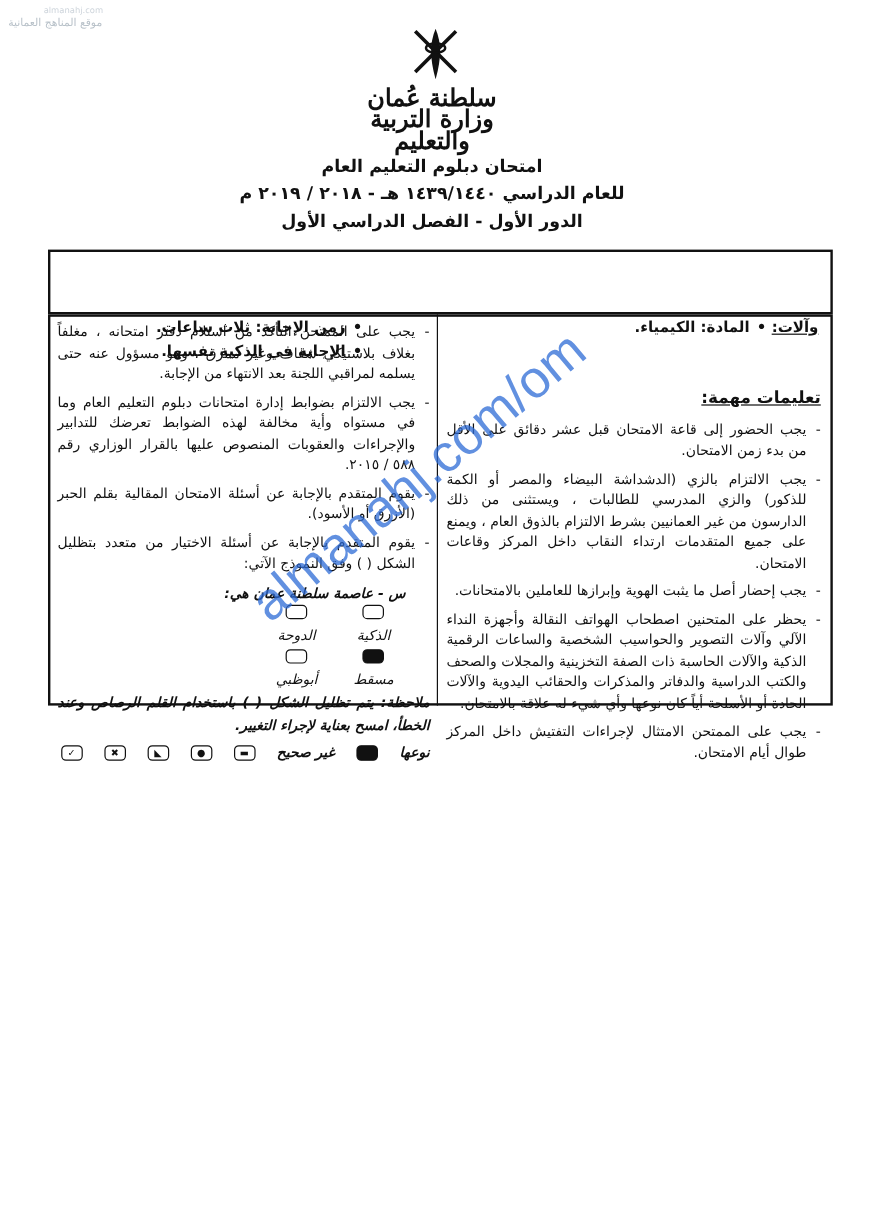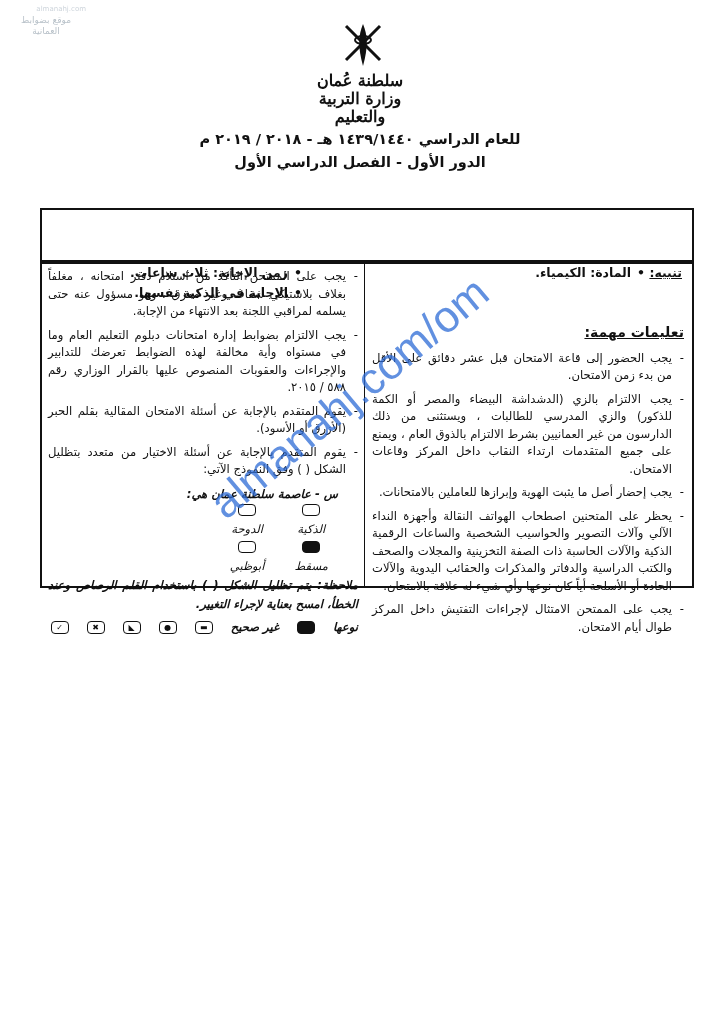--- a/index.html
+++ b/index.html
@@ -1,20 +1,20 @@
 <!DOCTYPE html>
 <html><head>
 <meta charset="utf-8">
 <style>
   html,body{margin:0;padding:0;background:#ffffff;}
   body{width:724px;height:1024px;position:relative;overflow:hidden;font-family:"DejaVu Sans","Liberation Sans",sans-serif;color:#111;}
   .topleft-logo{position:absolute;left:6px;top:4px;width:80px;height:32px;color:#9aa7b2;font-size:9px;line-height:11px;text-align:center;opacity:.7;}
   .topleft-logo .l1{font-size:7px;color:#b8c2cc;text-align:right;}
   .emblem{position:absolute;left:338px;top:18px;width:50px;height:56px;}
-  .ministry{position:absolute;left:300px;top:72px;width:120px;text-align:center;font-family:"DejaVu Serif","Liberation Serif",serif;font-size:16px;line-height:18px;font-weight:bold;direction:rtl;}
+  .ministry{position:absolute;left:300px;top:72px;width:120px;text-align:center;font-family:"DejaVu Serif","Liberation Serif",serif;font-size:20px;line-height:18px;font-weight:bold;direction:rtl;}
   .titles{position:absolute;left:150px;top:128px;width:420px;text-align:center;direction:rtl;font-weight:bold;}
   .titles div{font-size:14.5px;line-height:23px;}
   .info-box{position:absolute;left:40px;top:208px;width:650px;height:50px;border:2px solid #111;direction:rtl;font-size:12.5px;font-weight:bold;}
   .info-box .col{position:absolute;top:6px;line-height:20px;margin-top:47px;}
   .info-box .right{right:10px;}
   .info-box .left{right:390px;}
   .info-box .bullet{display:inline-block;margin-left:6px;}
   .main-box{position:absolute;left:40px;top:262px;width:650px;height:322px;border:2px solid #111;}
   .divider{position:absolute;left:364px;top:262px;width:1px;height:326px;background:#111;}
   .col-right{position:absolute;left:372px;top:284px;width:312px;direction:rtl;font-size:11.6px;line-height:17.5px;text-align:justify;margin-top:36px;}
@@ -29,43 +29,44 @@
   .bubble.filled{background:#111;}
   .rowmarks{display:flex;align-items:center;gap:18px;direction:rtl;font-weight:bold;margin-top:4px;}
   .mark{display:inline-block;width:16px;height:11px;border:1.5px solid #111;border-radius:4px;font-size:8px;line-height:11px;text-align:center;}
   .watermark{position:absolute;left:200px;top:490px;width:420px;font-family:"Liberation Sans",sans-serif;font-size:44px;color:#2d6bd6;opacity:.75;transform:rotate(-40deg);transform-origin:left top;white-space:nowrap;}
 </style>
 </head>
 <body>
 
 <div class="topleft-logo">
   <div class="l1">almanahj.com</div>
-  <div>موقع بضوابط العمانية</div>
+  <div>موقع المناهج العمانية</div>
 </div>
 
 <svg class="emblem" viewBox="0 0 50 56">
   <line x1="8" y1="8" x2="42" y2="42" stroke="#111" stroke-width="3"></line>
   <line x1="42" y1="8" x2="8" y2="42" stroke="#111" stroke-width="3"></line>
   <path d="M25 6 C20 18 20 30 25 48 C30 30 30 18 25 6Z" fill="#111"></path>
   <ellipse cx="25" cy="22" rx="8" ry="4" fill="none" stroke="#111" stroke-width="2"></ellipse>
 </svg>
 
 <div class="ministry">
   <div>سلطنة عُمان</div>
   <div>وزارة التربية والتعليم</div>
 </div>
 
 <div class="titles">
+  <div>امتحان دبلوم التعليم العام</div>
   <div>للعام الدراسي ١٤٣٩/١٤٤٠ هـ - ٢٠١٨ / ٢٠١٩ م</div>
   <div>الدور الأول - الفصل الدراسي الأول</div>
 </div>
 
 <div class="info-box">
   <div class="col right">
-    <div><span style="text-decoration:underline">تنبيه:</span> <span class="bullet">•</span><span>المادة: الكيمياء.</span></div>
+    <div><span style="text-decoration:underline">وآلات:</span> <span class="bullet">•</span><span>المادة: الكيمياء.</span></div>
   </div>
   <div class="col left">
     <div><span class="bullet">•</span><span>زمن الإجابة: ثلاث ساعات.</span></div>
     <div><span class="bullet">•</span><span>الإجابة في الذكية نفسها.</span></div>
   </div>
 </div>
 
 <div class="main-box"></div>
 <div class="divider"></div>
 

